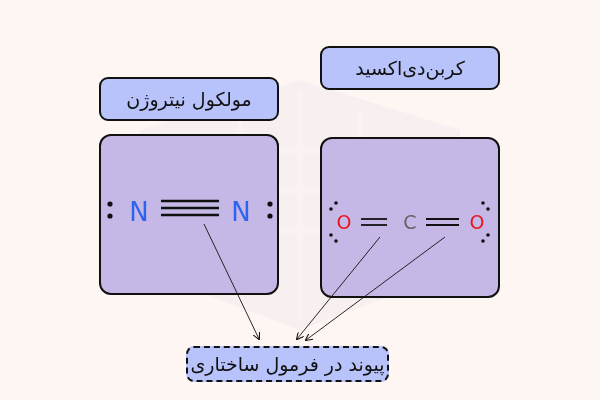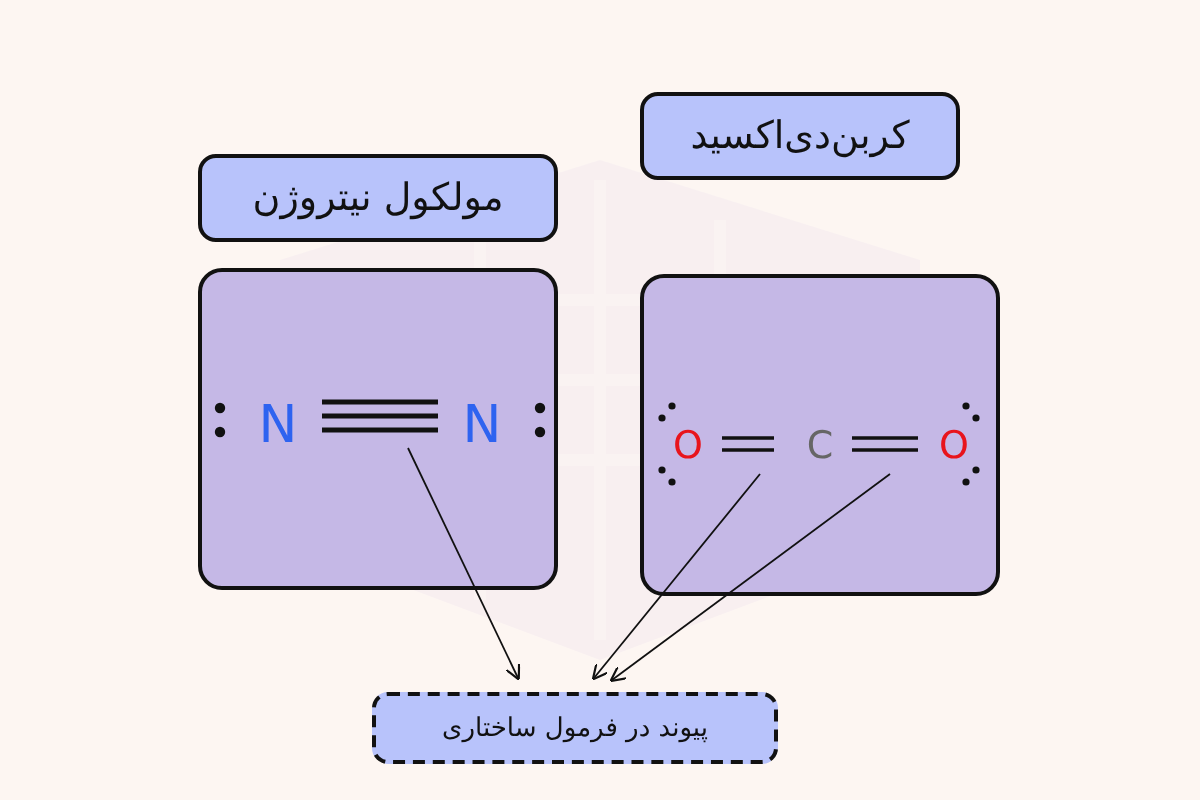--- a/index.html
+++ b/index.html
@@ -1,32 +1,32 @@
 <!DOCTYPE html>
 <html><head>
 <meta charset="utf-8">
 <style>
   html,body{margin:0;padding:0;}
   body{width:600px;height:400px;background:#fdf6f2;position:relative;overflow:hidden;font-family:"DejaVu Sans",sans-serif;}
   .title-box{position:absolute;top:46px;height:44px;background:#b8c3fb;border:2px solid #111;border-radius:9px;box-sizing:border-box;display:flex;align-items:center;justify-content:center;font-size:19px;color:#111;direction:rtl;}
   .panel{position:absolute;background:#c5b8e6;border:2px solid #111;border-radius:12px;box-sizing:border-box;}
-  .label-box{position:absolute;left:186px;top:346px;width:203px;height:36px;background:#b8c3fb;border:2px dashed #111;border-radius:8px;box-sizing:border-box;display:flex;align-items:center;justify-content:center;font-size:13px;color:#111;direction:rtl;}
+  .label-box{position:absolute;left:186px;top:346px;width:203px;height:36px;background:#b8c3fb;border:2px dashed #111;border-radius:8px;box-sizing:border-box;display:flex;align-items:center;justify-content:center;font-size:19px;color:#111;direction:rtl;}
   .watermark{position:absolute;left:100px;top:40px;width:400px;height:330px;opacity:0.35;}
   svg.overlay{position:absolute;left:0;top:0;}
 </style>
 </head>
 <body>
 
 <svg class="watermark" viewBox="0 0 400 330">
   <polygon points="40,90 200,40 360,90 360,230 200,290 40,230" fill="#efe4ee"></polygon>
   <path d="M80 110 L320 110 M80 150 L320 150 M80 190 L320 190 M140 70 L140 260 M200 50 L200 280 M260 70 L260 260" stroke="#f7eef2" stroke-width="6"></path>
 </svg>
 
 <div class="title-box" style="left:99px;width:180px;margin-top:31px;">مولکول نیتروژن</div>
-<div class="title-box" style="left:320px;width:160px;text-align:center;">کربن‌دی‌اکسید</div>
+<div class="title-box" style="left:320px;width:180px;text-align:center;">کربن‌دی‌اکسید</div>
 
 <div class="panel" style="left:99px;top:134px;width:180px;height:161px;"></div>
 <div class="panel" style="left:320px;top:137px;width:180px;height:161px;"></div>
 
 <svg class="overlay" width="600" height="400" viewBox="0 0 600 400">
   <defs>
     <marker id="ah" markerWidth="8" markerHeight="8" refX="7" refY="4" orient="auto">
       <path d="M0,0 L8,4 L0,8" fill="none" stroke="#111" stroke-width="1.2"></path>
     </marker>
   </defs>

